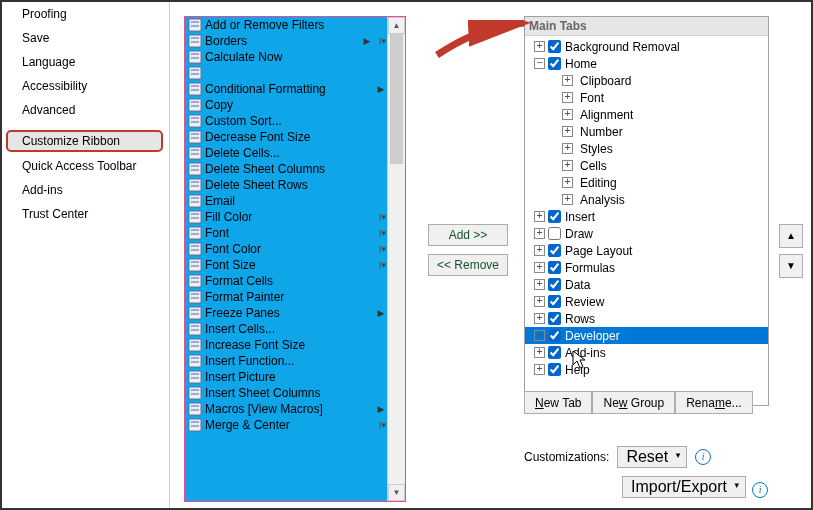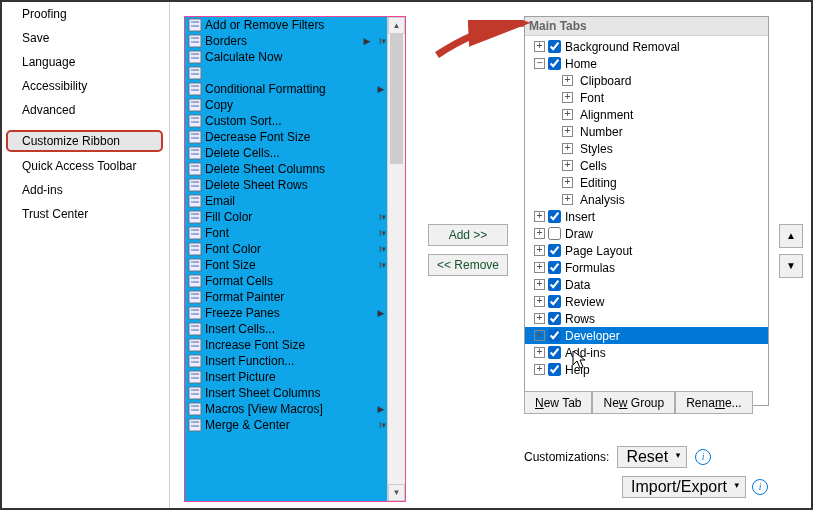--- a/index.html
+++ b/index.html
@@ -34,21 +34,21 @@
   .tree-row.sel{background:#0078d7;color:#fff}
   .updown{position:absolute;right:8px;top:222px;width:24px}
   .updown button{width:24px;height:24px;margin-bottom:6px;background:#f0f0f0;border:1px solid #adadad;font-size:10px;line-height:1}
   .bottom-btns{position:absolute;left:522px;top:389px;display:flex;}
   .wbtn{height:23px;padding:0 10px;background:#f0f0f0;border:1px solid #adadad;font-family:inherit;font-size:12px}
   .wbtn u{text-decoration:underline}
   .cust-row{position:absolute;left:522px;top:444px;display:flex;align-items:center;gap:8px}
   .dd{height:22px;padding:0 18px 0 8px;background:#f0f0f0;border:1px solid #adadad;font-family:inherit;font-size:16px;position:relative}
   .dd::after{content:"▾";position:absolute;right:6px;top:3px;font-size:9px}
   .info{display:inline-block;width:14px;height:14px;border:1px solid #0078d7;border-radius:50%;color:#0078d7;font-size:10px;text-align:center;line-height:13px;font-style:italic;font-family:Georgia,serif}
-  .imp-row{position:absolute;left:620px;top:474px;display:flex;align-items:center;gap:6px}
+  .imp-row{position:absolute;left:620px;top:474px;display:flex;align-items:flex-end;gap:6px}
   .arrow-ptr{position:absolute;left:430px;top:18px;width:100px;height:40px;pointer-events:none}
   .cursor-ptr{position:absolute;left:570px;top:348px;font-size:14px;pointer-events:none}
   svg.ico{width:16px;height:16px}
 </style>
 </head>
 <body>
 <div class="frame">
     <div class="inner">
 
 <div class="nav" id="nav">

